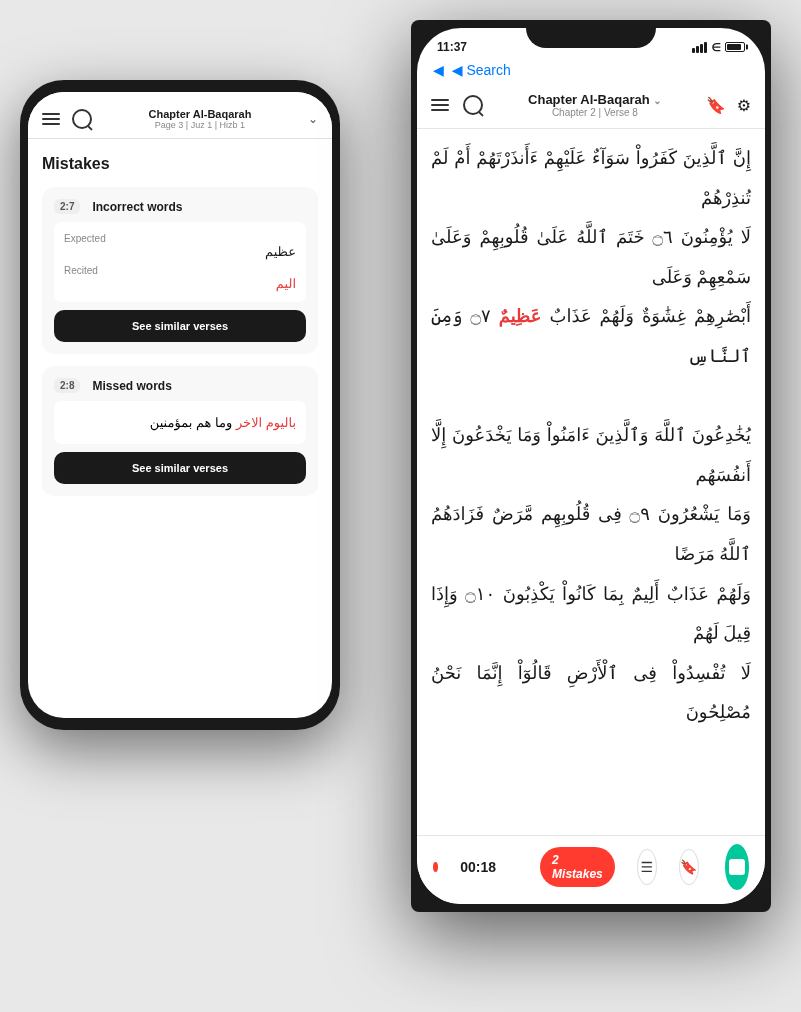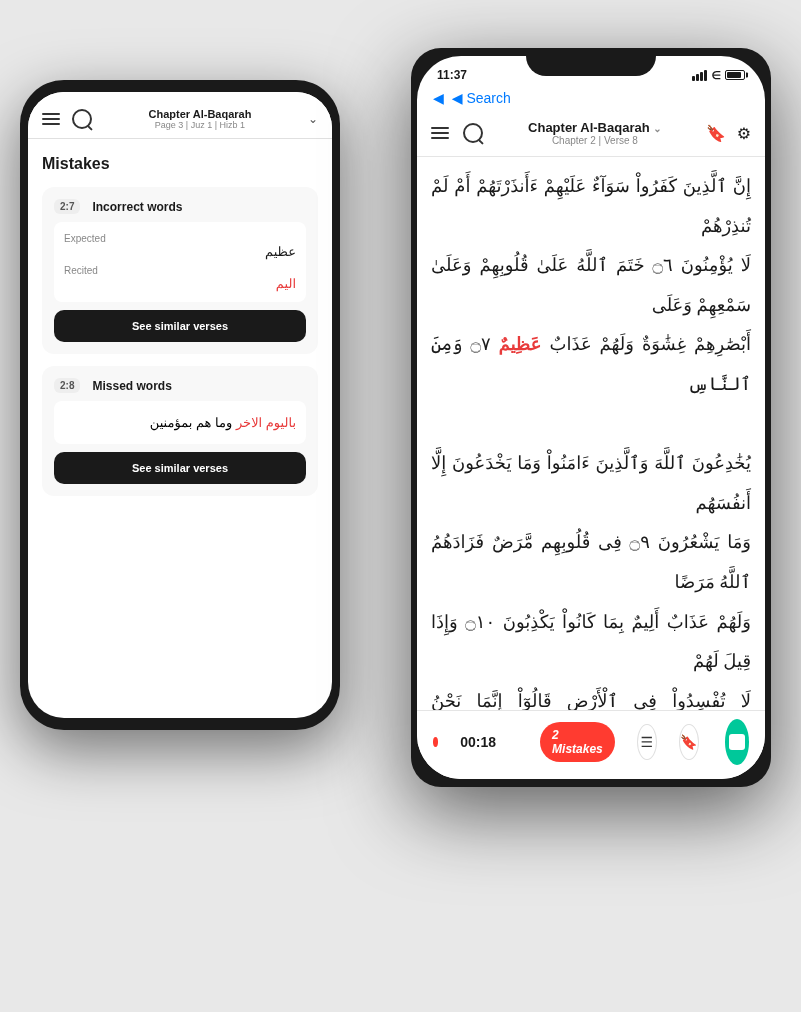--- a/index.html
+++ b/index.html
@@ -220,27 +220,26 @@
     .missed-text-box .highlight-red {
       color: #e83b3b;
     }
 
     
     .phone-front {
       position: absolute;
       right: 30px;
       top: 20px;
       width: 360px;
-      height: 739px;
+      height: 892px;
       background: #1a1a1a;
-      border-radius: 30px;
+      border-radius: 8px;
       box-shadow: 0 24px 80px rgba(0,0,0,0.6);
       overflow: hidden;
       z-index: 2;
-      margin-top: 28px;
     }
 
     
     .front-notch {
       position: absolute;
       top: 0;
       left: 50%;
       transform: translateX(-50%);
       width: 130px;
       height: 28px;

